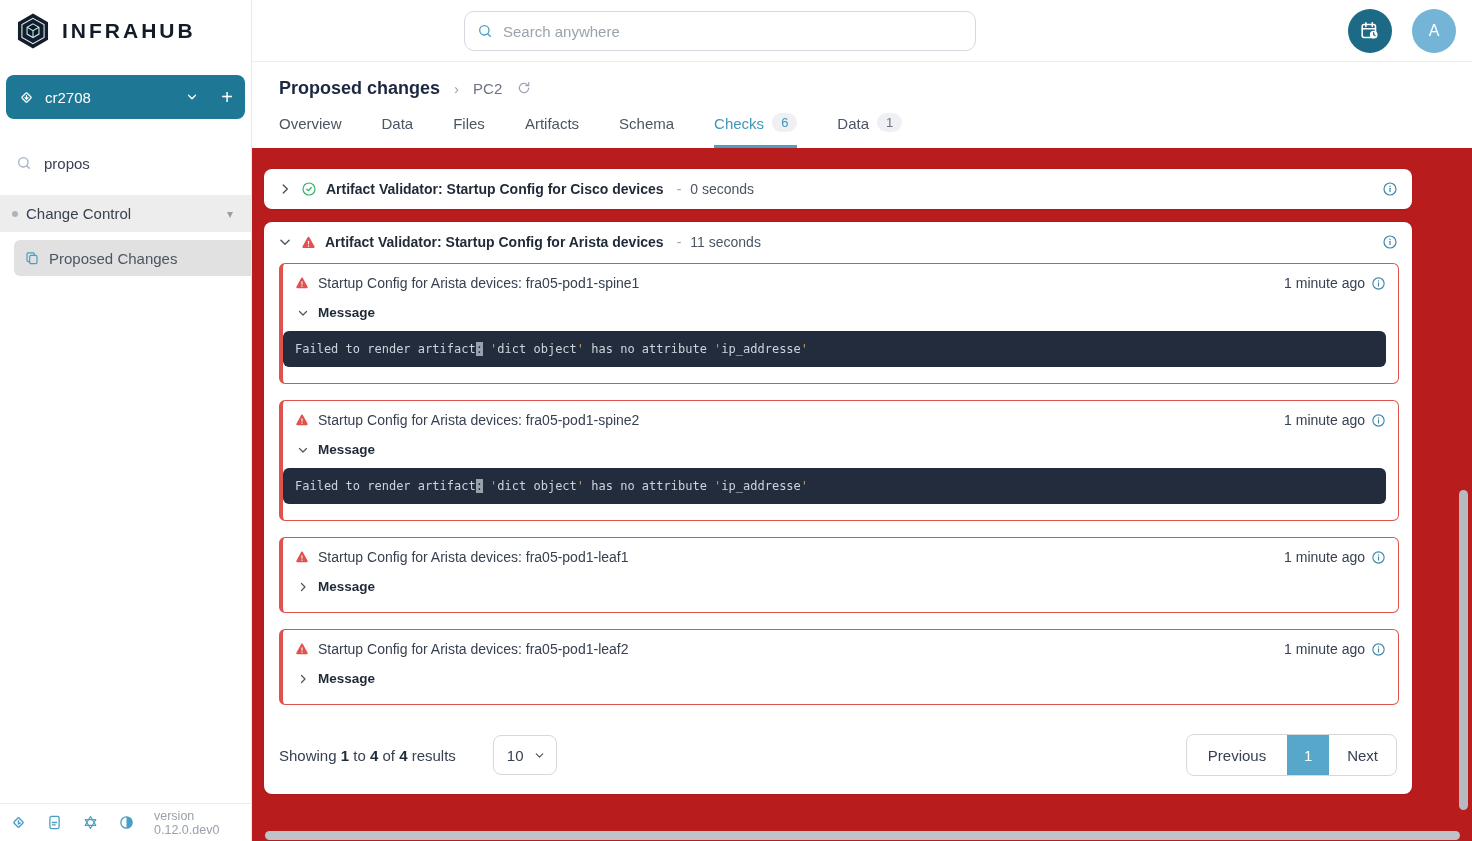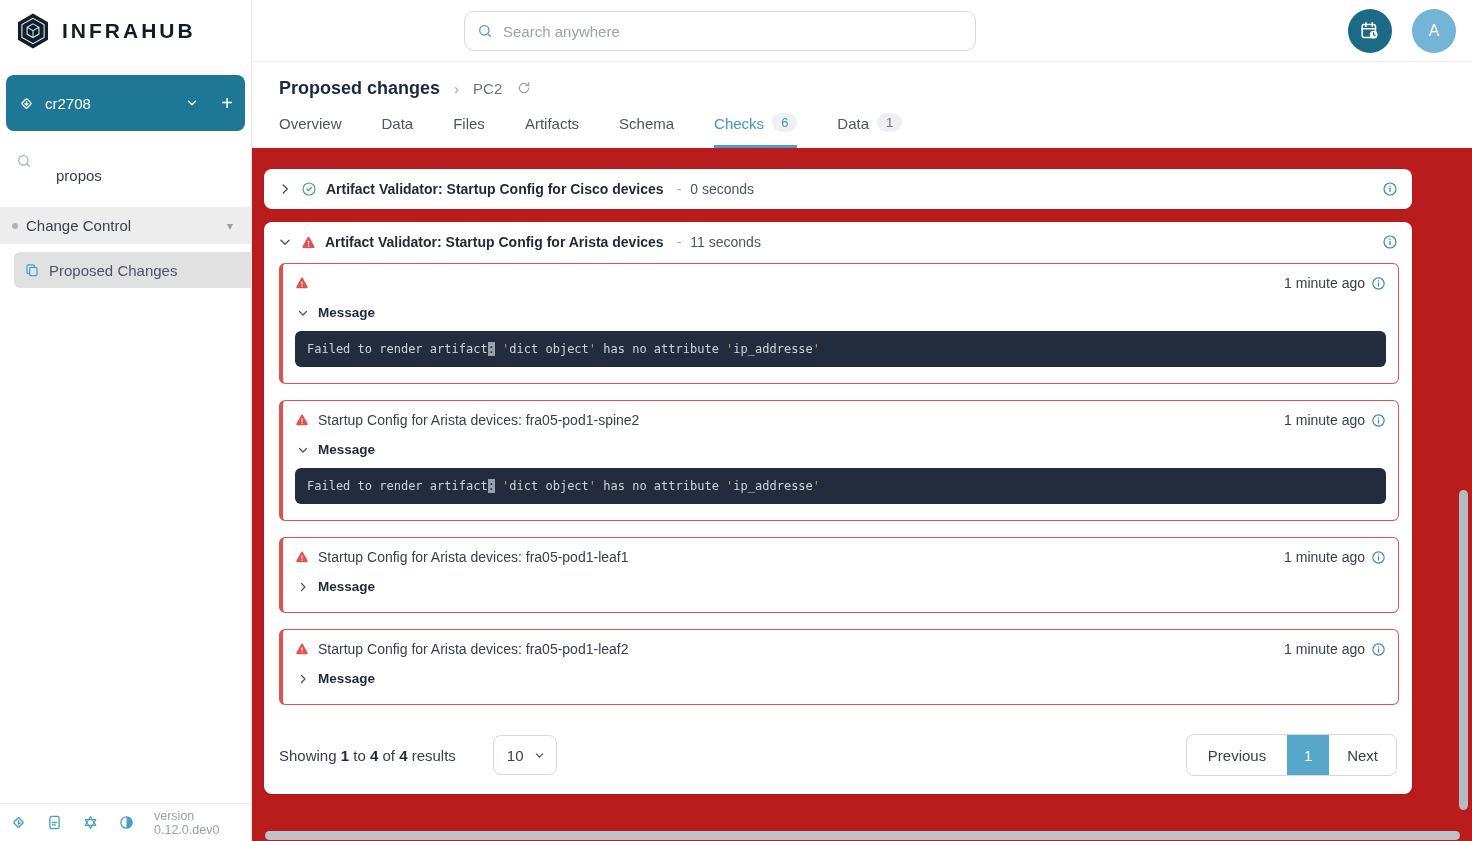--- a/index.html
+++ b/index.html
@@ -3,25 +3,25 @@
 <meta charset="utf-8">
 <style>
   * { margin:0; padding:0; box-sizing:border-box; }
   html,body { width:1472px; height:841px; font-family:"Liberation Sans",sans-serif; background:#fff; }
   .app { position:relative; width:1472px; height:841px; display:flex; overflow:hidden; background:#fff; }
 
   
   .sidebar { width:252px; flex:none; border-right:1px solid #e8e8e8; display:flex; flex-direction:column; background:#fff; }
   .logo-row { display:flex; align-items:center; gap:10px; padding:0 14px; height:62px; }
   .logo-text { font-size:21px; font-weight:800; letter-spacing:3px; color:#121c28; }
-  .branch-btn { margin:13px 6px 0 6px; height:56px; background:#1e7795; border-radius:8px; display:flex; align-items:center; gap:10px; padding:0 12px; color:#fff; cursor:pointer; }
+  .branch-btn { margin:13px 6px 0 6px; height:44px; background:#1e7795; border-radius:8px; display:flex; align-items:center; gap:10px; padding:0 12px; color:#fff; cursor:pointer; }
   .branch-name { font-size:15px; }
   .branch-spacer { flex:1; }
   .branch-plus { font-size:20px; font-weight:300; line-height:1; padding-left:12px; }
-  .side-search { display:flex; gap:24px; padding:0 18px 0 16px; height:44px; margin-top:22px; }
+  .side-search { display:flex; align-items:center; gap:12px; padding:0 18px 0 16px; height:44px; margin-top:22px; }
   .side-search input { border:none; outline:none; flex:1; font-size:15px; color:#374151; font-family:inherit; background:transparent; }
   .side-close { color:#9ca3af; font-size:13px; cursor:pointer; }
   .section-row { margin-top:10px; height:37px; background:#ededed; display:flex; align-items:center; padding:0 18px 0 12px; cursor:pointer; }
   .section-bullet { width:6px; height:6px; border-radius:50%; background:#aeb4bb; margin-right:8px; }
   .section-label { font-size:15px; color:#374151; }
   .section-caret { margin-left:auto; color:#9aa0a8; font-size:12px; }
   .item-row { margin:8px 0 0 14px; height:36px; background:#e1e1e1; border-radius:6px 0 0 6px; display:flex; align-items:center; gap:9px; padding:0 10px; cursor:pointer; }
   .item-label { font-size:15px; color:#4b5563; }
   .sidebar-footer { margin-top:auto; height:38px; border-top:1px solid #ececec; display:flex; align-items:center; gap:19px; padding:0 12px 0 10px; }
   .foot-icon { width:17px; height:17px; color:#4a9dc4; cursor:pointer; display:flex; }
@@ -62,21 +62,21 @@
   .info-right { margin-left:auto; display:flex; color:#3f87a8; cursor:pointer; }
 
   .items { padding:1px 13px 0 15px; }
   .err-item { border:1px solid #e0524e; border-left-width:4px; border-radius:6px; margin-bottom:16px; background:#fff; }
   .err-head { display:flex; align-items:center; gap:9px; padding:11px 12px 0 12px; }
   .err-name { font-size:14px; color:#374151; }
   .err-right { margin-left:auto; display:flex; align-items:center; gap:6px; }
   .err-time { font-size:14px; color:#374151; }
   .msg-row { display:flex; align-items:center; gap:9px; padding:14px 0 0 14px; cursor:pointer; }
   .msg-label { font-size:13.5px; font-weight:700; color:#1f2937; }
-  .console { margin:11px 12px 16px 12px; background:#232c3d; border-radius:6px; padding:11px 12px; font-family:"DejaVu Sans Mono",monospace; font-size:12px; color:#ccd3dc; white-space:pre; overflow:hidden; }
+  .console { margin:11px 12px 16px 0; background:#232c3d; border-radius:6px; padding:11px 12px; font-family:"DejaVu Sans Mono",monospace; font-size:12px; color:#ccd3dc; white-space:pre; overflow:hidden; }
   .cursor { background:#99a1ad; color:#232c3d; }
   .q { color:#c99a66; }
   .err-item.collapsed { padding-bottom:18px; }
 
   .pag-row { display:flex; align-items:center; padding:13px 15px 18px 15px; }
   .showing { font-size:15px; color:#374151; }
   .showing b { font-weight:700; color:#1f2937; }
   .size-select { margin-left:37px; width:64px; height:40px; border:1px solid #d5d9de; border-radius:8px; display:flex; align-items:center; justify-content:space-between; padding:0 10px 0 13px; font-size:15px; color:#374151; background:#fff; cursor:pointer; }
   .pager { margin-left:auto; display:flex; border:1px solid #d5d9de; border-radius:8px; overflow:hidden; height:42px; background:#fff; }
   .pg-btn { display:flex; align-items:center; padding:0 21px; font-size:15px; color:#374151; cursor:pointer; }
@@ -303,20 +303,21 @@
 
           <div class="err-item">
             <div class="err-head">
               <span class="st-icon">
                 <svg width="14" height="14" viewBox="0 0 24 24">
                     <path fill="#e0524e" d="M10.6 3.6c.6-1.1 2.2-1.1 2.8 0l8.2 14.8c.6 1.1-.2 2.4-1.4 2.4H3.8c-1.2 0-2-1.3-1.4-2.4Z"></path>
                     <rect x="11.1" y="9" width="1.8" height="6" rx="0.9" fill="#fff"></rect>
                     <circle cx="12" cy="17.4" r="1.2" fill="#fff"></circle>
                   </svg>
               </span>
+              <span class="err-name">Startup Config for Arista devices: fra05-pod1-spine1</span>
               <span class="err-right">
                 <span class="err-time">1 minute ago</span>
                 <span class="info-right" style="margin-left:0">
                   <svg width="15" height="15" viewBox="0 0 24 24" fill="none" stroke="currentColor" stroke-width="1.8" stroke-linecap="round">
                       <circle cx="12" cy="12" r="9"></circle>
                       <path d="M12 11v5"></path>
                       <circle cx="12" cy="7.8" r="1.1" fill="currentColor" stroke="none"></circle>
                     </svg>
                 </span>
               </span>

